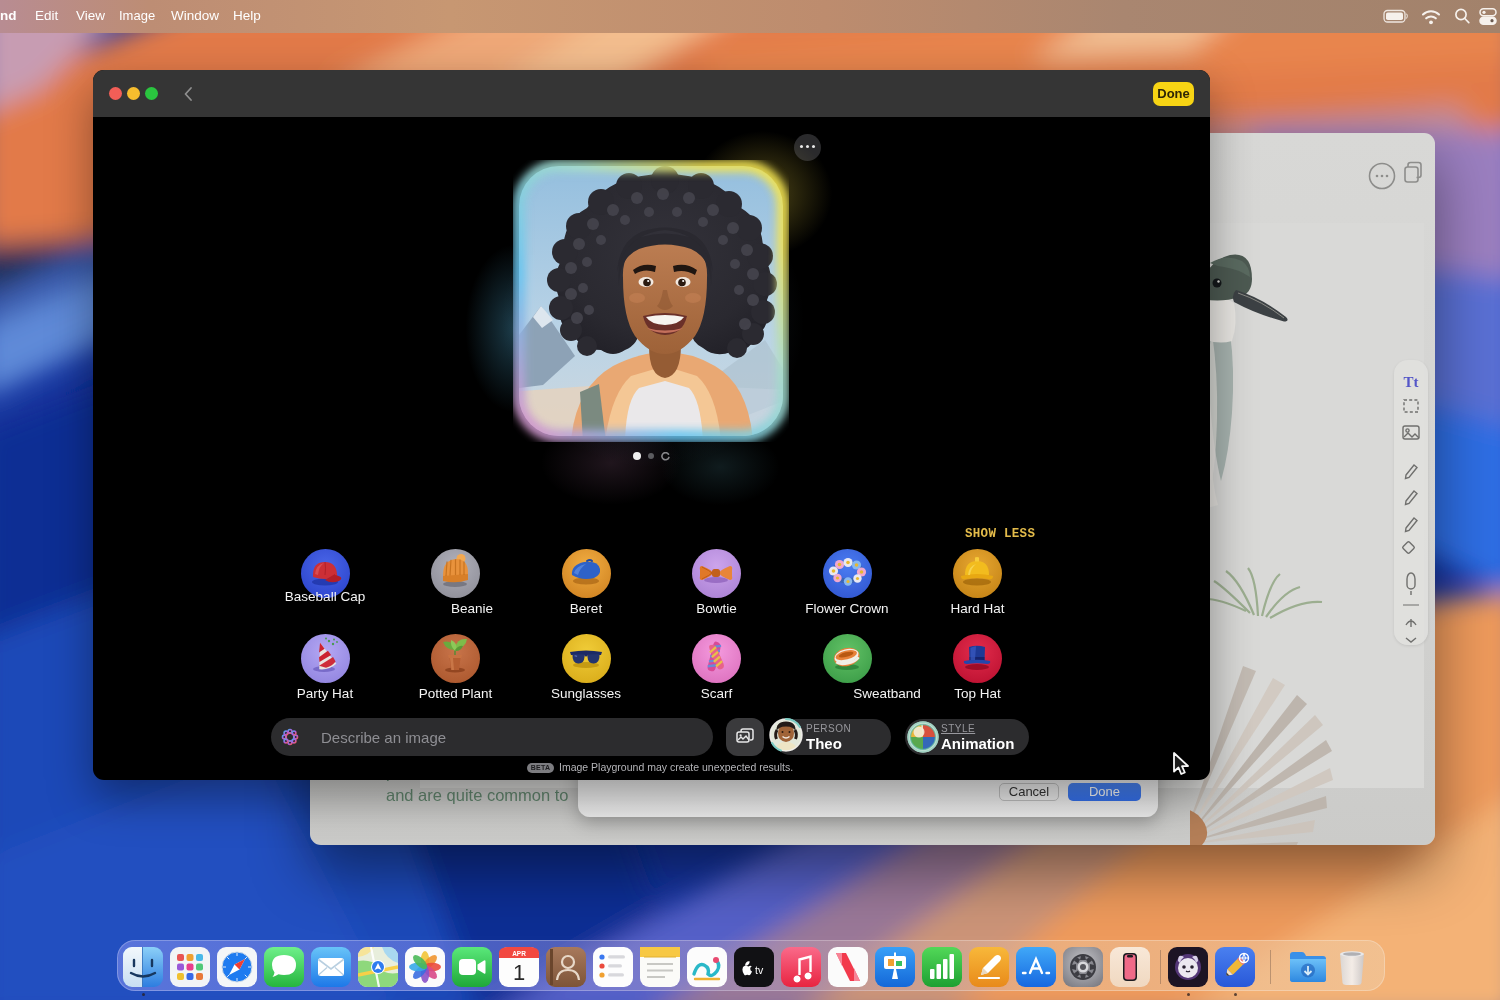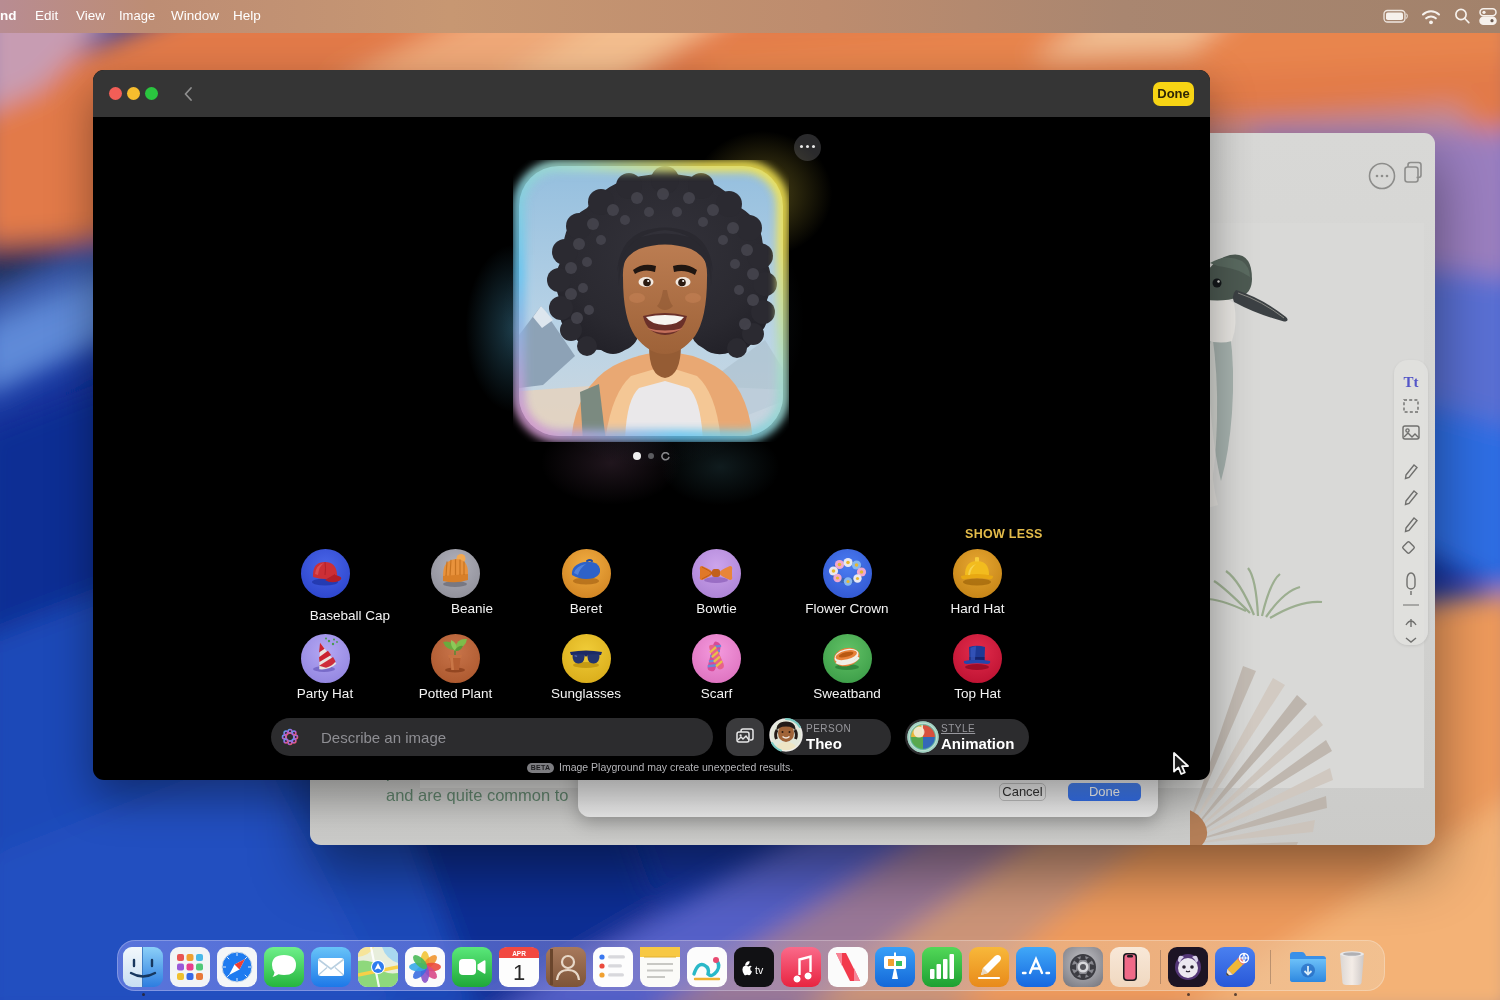--- a/index.html
+++ b/index.html
@@ -162,21 +162,21 @@
         <rect x="10" y="183" width="9" height="9" rx="1.5" transform="rotate(-45 14.5 187.5)"></rect>
         <path d="M13,219 a4,6 0 0 1 8,0 v6 a4,4 0 0 1 -8,0 z M17,231 v4"></path>
         <path d="M9,245 h16" stroke-width="1"></path>
         <path d="M12,265 q5,-8 10,0 M17,259 v8"></path>
         <path d="M12,278 l5,4 5,-4"></path>
       </g>
     </svg>
 
     <div class="abs" style="left:268px;top:520px;width:580px;height:164px;border-radius:12px;
         background:linear-gradient(180deg,#f6f6f6,#efefef);box-shadow:0 6px 18px rgba(0,0,0,0.25);"></div>
-    <div class="abs" style="left:689px;top:650px;width:47px;height:18px;border-radius:5px;background:#efefef;border:1px solid #c2c2c2;
+    <div class="abs" style="left:689px;top:650px;width:60px;height:18px;border-radius:5px;background:#efefef;border:1px solid #c2c2c2;
         color:#333;font-size:13px;text-align:center;line-height:16px;">Cancel</div>
     <div class="abs" style="left:758px;top:650px;width:73px;height:18px;border-radius:5px;background:linear-gradient(180deg,#4a86f7,#3571ee);
         color:#fff;font-size:13px;text-align:center;line-height:17px;">Done</div>
   </div>
 
   <div class="abs" id="mainwin" style="left:93px;top:70px;width:1117px;height:710px;border-radius:11px;overflow:hidden;
       background:#000;box-shadow:0 18px 45px rgba(0,0,0,0.38);">
 
     <div class="abs" style="left:0;top:0;width:1117px;height:47px;background:#353535;"></div>
     <div class="abs" style="left:15px;top:87px;"></div>
@@ -331,37 +331,37 @@
       <i style="width:3px;height:3px;border-radius:50%;background:#e8e8e8;"></i>
       <i style="width:3px;height:3px;border-radius:50%;background:#e8e8e8;"></i>
     </div>
 
     <div class="abs" style="left:540px;top:382px;width:8px;height:8px;border-radius:50%;background:#f0f0f0;"></div>
     <div class="abs" style="left:555px;top:383px;width:6px;height:6px;border-radius:50%;background:#5c5c60;"></div>
     <svg class="abs" style="left:568px;top:382px" width="9" height="9" viewBox="0 0 9 9">
       <path d="M7.5,2.2 A3.6,3.6 0 1 0 7.9,5.4" fill="none" stroke="#86868a" stroke-width="1.6" stroke-linecap="round"></path>
     </svg>
 
-    <div class="abs" style="left:872px;top:457px;color:#e3bb4a;font-size:12.5px;font-weight:bold;letter-spacing:0.3px;">SHOW LESS</div>
+    <div class="abs" style="left:872px;top:457px;color:#e3bb4a;font-size:12.5px;font-weight:bold;letter-spacing:0.3px;font-family:Liberation Mono, monospace;">SHOW LESS</div>
 
 <svg class="abs" style="left:207.5px;top:478.5px" width="49" height="49" viewBox="0 0 49 49">
         <defs>
           <radialGradient id="g_bcap" cx="0.5" cy="0.35" r="0.8">
             <stop offset="0" stop-color="#4a66e8"></stop>
             <stop offset="1" stop-color="#2840c8"></stop>
           </radialGradient>
         </defs>
 <circle cx="24.5" cy="24.5" r="24.5" fill="url(#g_bcap)"></circle>
 <ellipse cx="24" cy="33" rx="13" ry="3.5" fill="#1f34a8" opacity="0.8"></ellipse>
 <path d="M12,26 Q12,13 24,13 Q35,13 36,25 L36,28 Q24,32 12,28 Z" fill="#cc2f36"></path>
 <path d="M14,25 Q15,16 23,14 Q18,17 17,26 Z" fill="#e05a60" opacity="0.7"></path>
 <path d="M34,26 Q44,28 38,32 Q30,35 24,31 L34,25 Z" fill="#b21e28"></path>
 <path d="M24,13 q1,6 0,13" stroke="#a81d24" stroke-width="0.8" fill="none"></path>
       </svg>
-<div class="abs" style="left:167px;top:519px;width:130px;text-align:right;color:#f4f4f4;font-size:13.5px;margin-top:19px;">Baseball Cap</div>
+<div class="abs" style="left:167px;top:519px;width:130px;text-align:center;color:#f4f4f4;font-size:13.5px;">Baseball Cap</div>
 <svg class="abs" style="left:338.0px;top:478.5px" width="49" height="49" viewBox="0 0 49 49">
         <defs>
           <radialGradient id="g_bean" cx="0.5" cy="0.35" r="0.8">
             <stop offset="0" stop-color="#b2b2bc"></stop>
             <stop offset="1" stop-color="#8a8a94"></stop>
           </radialGradient>
         </defs>
 <circle cx="24.5" cy="24.5" r="24.5" fill="url(#g_bean)"></circle>
 <ellipse cx="24" cy="35" rx="12" ry="3" fill="#6e6e78" opacity="0.8"></ellipse>
 <circle cx="30" cy="9.5" r="4.5" fill="#f2a850"></circle>
@@ -536,21 +536,21 @@
 <circle cx="24.5" cy="24.5" r="24.5" fill="url(#g_sw)"></circle>
 <ellipse cx="24" cy="33" rx="12" ry="3" fill="#247832" opacity="0.7"></ellipse>
 <g transform="rotate(-14 24 24)">
 <ellipse cx="24" cy="23" rx="13" ry="9" fill="#e8823a"></ellipse>
 <ellipse cx="24" cy="22" rx="12.3" ry="6.8" fill="#f0efe8"></ellipse>
 <ellipse cx="24" cy="21" rx="11" ry="4.4" fill="#e8823a"></ellipse>
 <ellipse cx="24" cy="20.5" rx="7.5" ry="2.3" fill="#b85812"></ellipse>
 <path d="M12.5,25.5 a13,6.5 0 0 0 23,0.5" fill="none" stroke="#f0efe8" stroke-width="2.6"></path>
 </g>
 </svg>
-<div class="abs" style="left:689px;top:616px;width:130px;text-align:center;color:#f4f4f4;font-size:13.5px;">Sweatband</div>
+<div class="abs" style="left:729px;top:616px;width:130px;text-align:center;color:#f4f4f4;font-size:13.5px;">Sweatband</div>
 <svg class="abs" style="left:860.0px;top:563.5px" width="49" height="49" viewBox="0 0 49 49">
         <defs>
           <radialGradient id="g_th" cx="0.5" cy="0.35" r="0.8">
             <stop offset="0" stop-color="#e22c4c"></stop>
             <stop offset="1" stop-color="#b80e2e"></stop>
           </radialGradient>
         </defs>
 <circle cx="24.5" cy="24.5" r="24.5" fill="url(#g_th)"></circle>
 <ellipse cx="24" cy="33" rx="12" ry="3" fill="#900820" opacity="0.8"></ellipse>
 <path d="M16,13 Q24,10.5 32,13 L31.5,27 L16.5,27 Z" fill="#1e3a96"></path>

